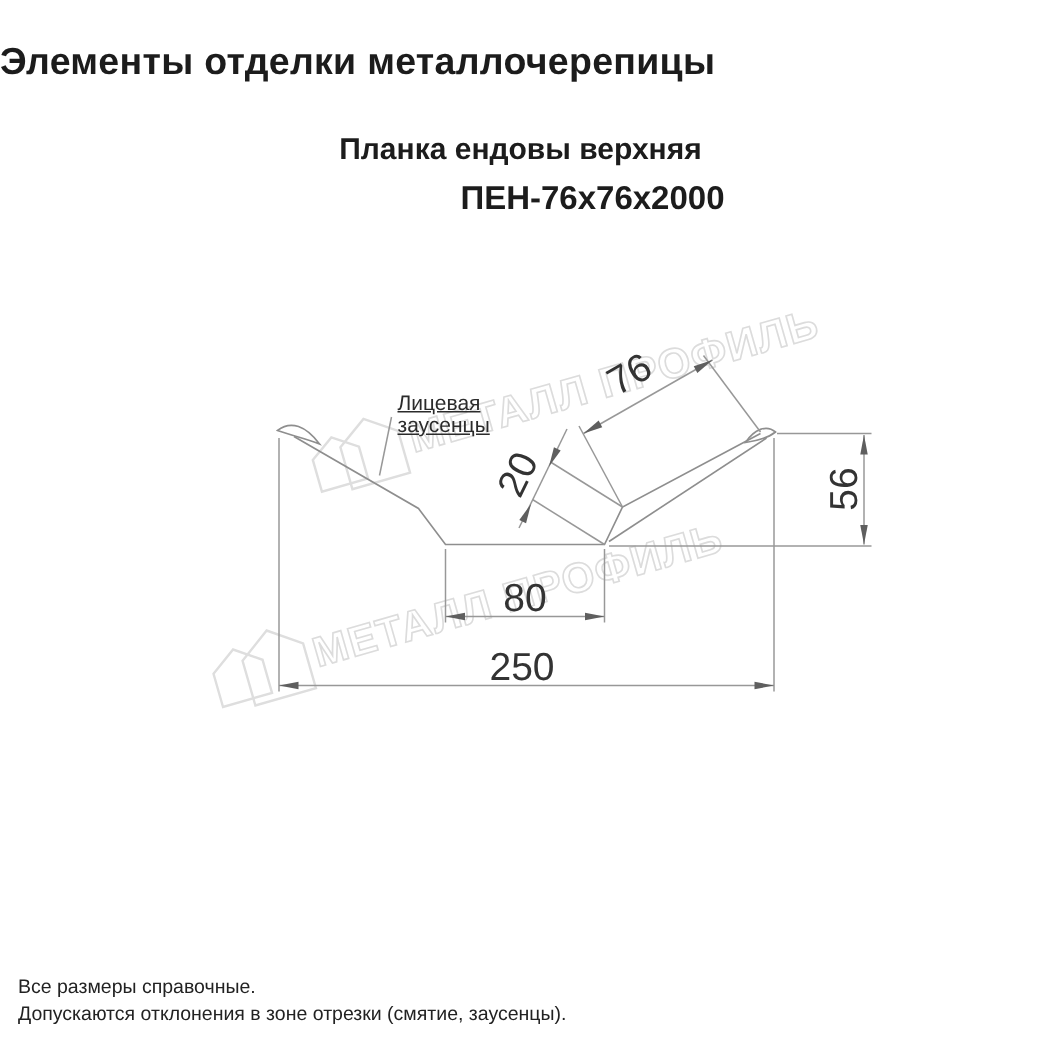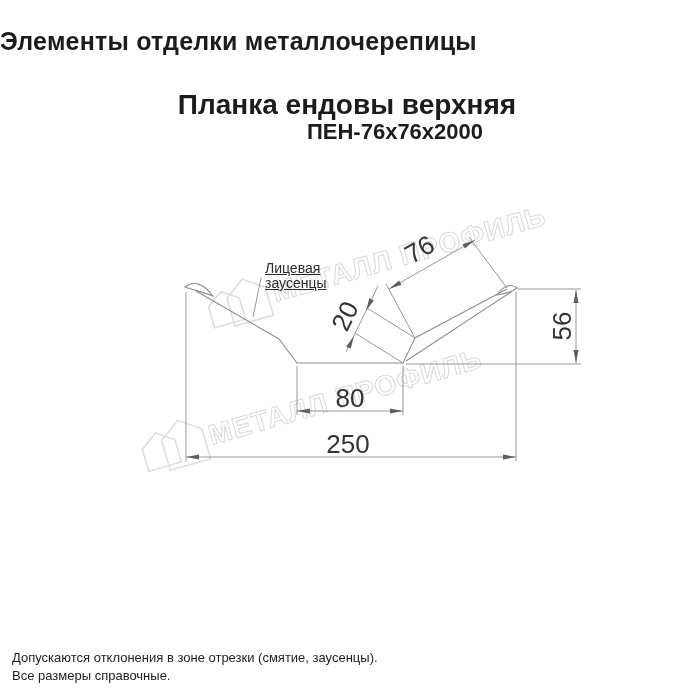--- a/index.html
+++ b/index.html
@@ -6,21 +6,21 @@
   .page{
     position:relative;width:700px;height:700px;background:#ffffff;overflow:hidden;
     font-family:"Liberation Sans","DejaVu Sans",sans-serif;color:#1a1a1a;
   }
   .title{
     position:absolute;left:0;top:27px;width:700px;text-align:left;
     font-size:25px;font-weight:bold;letter-spacing:0.2px;color:#1c1c1c;
   }
   .subtitle{
     position:absolute;left:0;top:89px;width:694px;text-align:center;
-    font-size:28px;font-weight:bold;color:#1c1c1c;
+    font-size:20px;font-weight:bold;color:#1c1c1c;
   }
   .prodcode{
     position:absolute;left:0;top:119px;width:694px;text-align:center;
     font-size:22px;font-weight:bold;color:#1c1c1c;padding-left:48px;
   }
   .facelabel{
     position:absolute;left:265px;top:261px;line-height:15px;
     font-size:14px;color:#2b2b2b;white-space:nowrap;text-decoration:underline;
   }
   .footnotes{position:absolute;left:12px;top:649px;font-size:13px;line-height:18px;color:#222;}
@@ -123,17 +123,17 @@
       <text class="dim" x="348" y="453" text-anchor="middle">250</text>
     </g>
   </svg>
 
   <div class="facelabel">
     <div>Лицевая</div>
     <div>заусенцы</div>
   </div>
 
   <div class="footnotes">
+    <div>Все размеры справочные.</div>
     <div>Допускаются отклонения в зоне отрезки (смятие, заусенцы).</div>
-    <div>Все размеры справочные.</div>
   </div>
 
 </div>
 
 </body></html>

